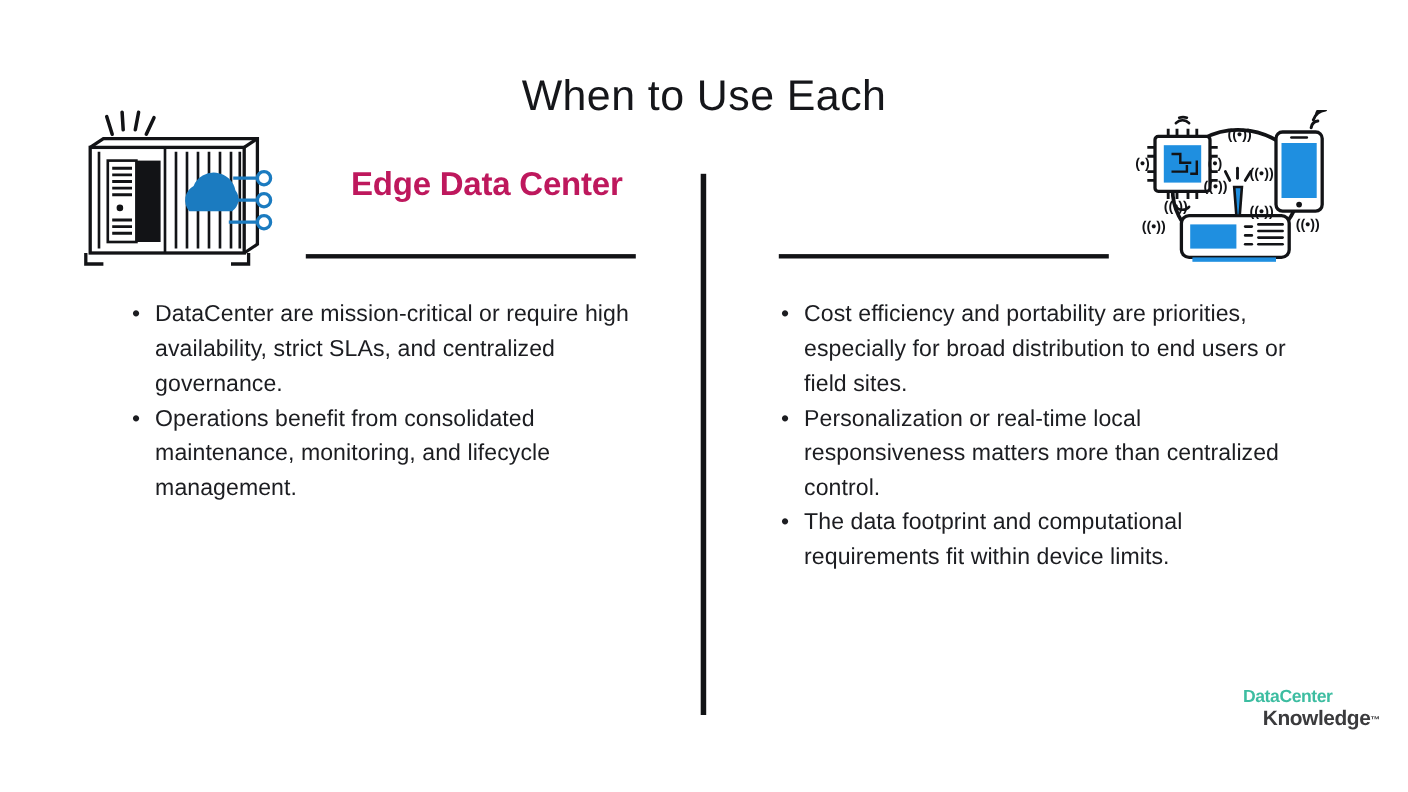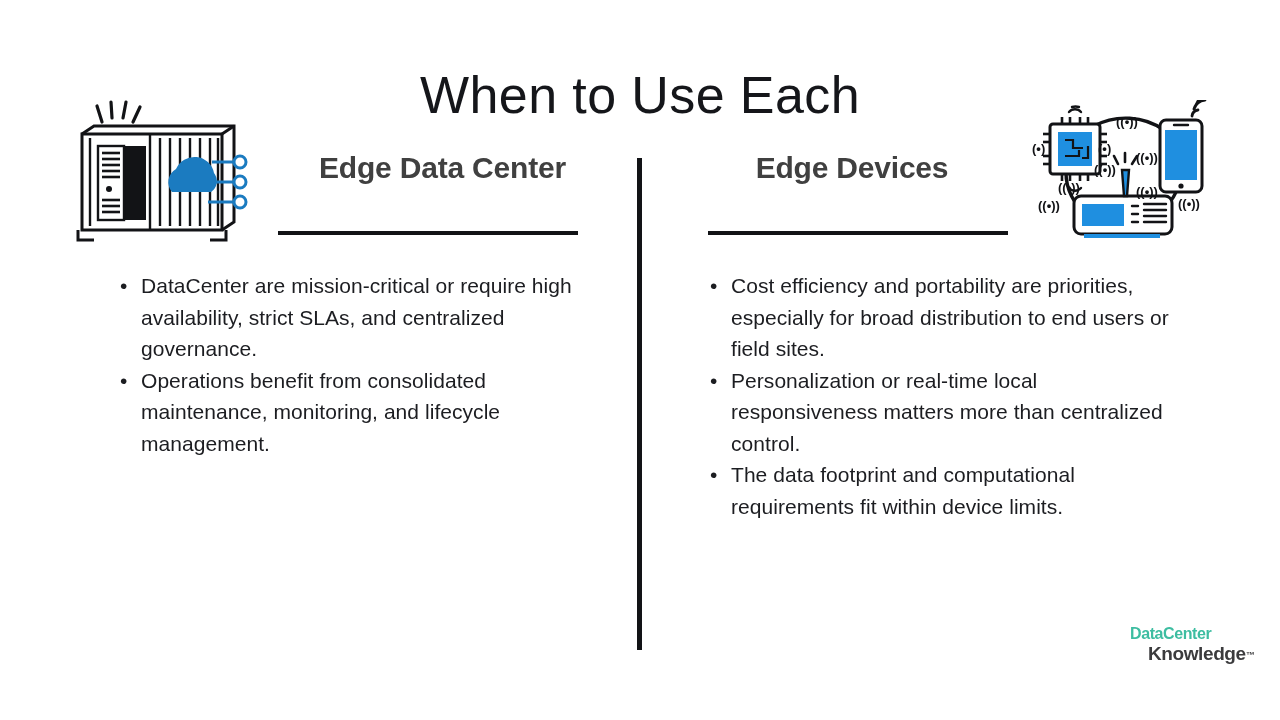--- a/index.html
+++ b/index.html
@@ -14,21 +14,21 @@
     width: 1280px; height: 720px;
     background: #ffffff;
   }
 
   
   .slide-title {
     position: absolute;
     left: 0; top: 66px;
     width: 1280px;
     text-align: center;
-    font-size: 52px;
+    font-size: 39px;
     font-weight: 300;
     letter-spacing: 0.4px;
     color: #15161a;
     line-height: 1.15;
   }
 
   
   .center-divider {
     position: absolute;
     left: 637px; top: 158px;
@@ -45,21 +45,21 @@
     position: relative;
     text-align: center;
     height: 96px;
   }
   .column.left .col-head  { padding-left: 200px; }
   .column.right .col-head { padding-right: 180px; }
 
   .col-title {
     font-size: 30px;
     font-weight: bold;
-    color: #404040;
+    color: #be185d;
     letter-spacing: -0.2px;
     line-height: 1.2;
     white-space: nowrap;
   }
   .col-rule {
     position: absolute;
     height: 4px;
     background: #121316;
     top: 81px;
   }
@@ -308,21 +308,20 @@
       <div class="col-rule"></div>
     </div>
   </div>
   <ul class="bullet-list left-list">
     <li class="bullet-item">DataCenter are mission-critical or require high availability, strict SLAs, and centralized governance.</li>
     <li class="bullet-item">Operations benefit from consolidated maintenance, monitoring, and lifecycle management.</li>
   </ul>
 
   <div class="column right">
     <div class="col-head">
-      <div class="col-title">Edge Devices</div>
       <div class="col-rule"></div>
     </div>
   </div>
   <ul class="bullet-list right-list">
     <li class="bullet-item">Cost efficiency and portability are priorities, especially for broad distribution to end users or field sites.</li>
     <li class="bullet-item">Personalization or real-time local responsiveness matters more than centralized control.</li>
     <li class="bullet-item">The data footprint and computational requirements fit within device limits.</li>
   </ul>
 
   <div class="brand-logo">

